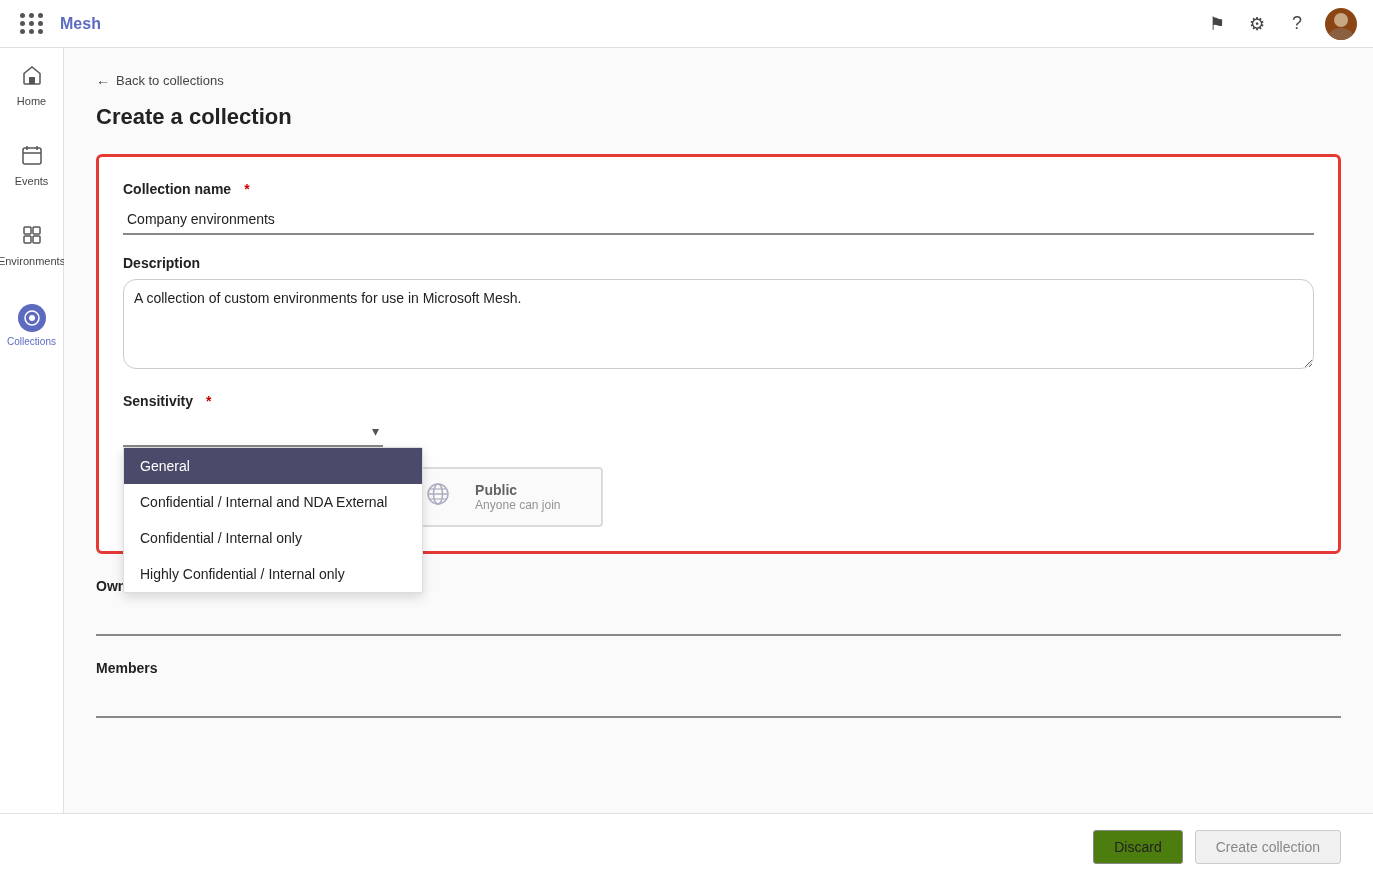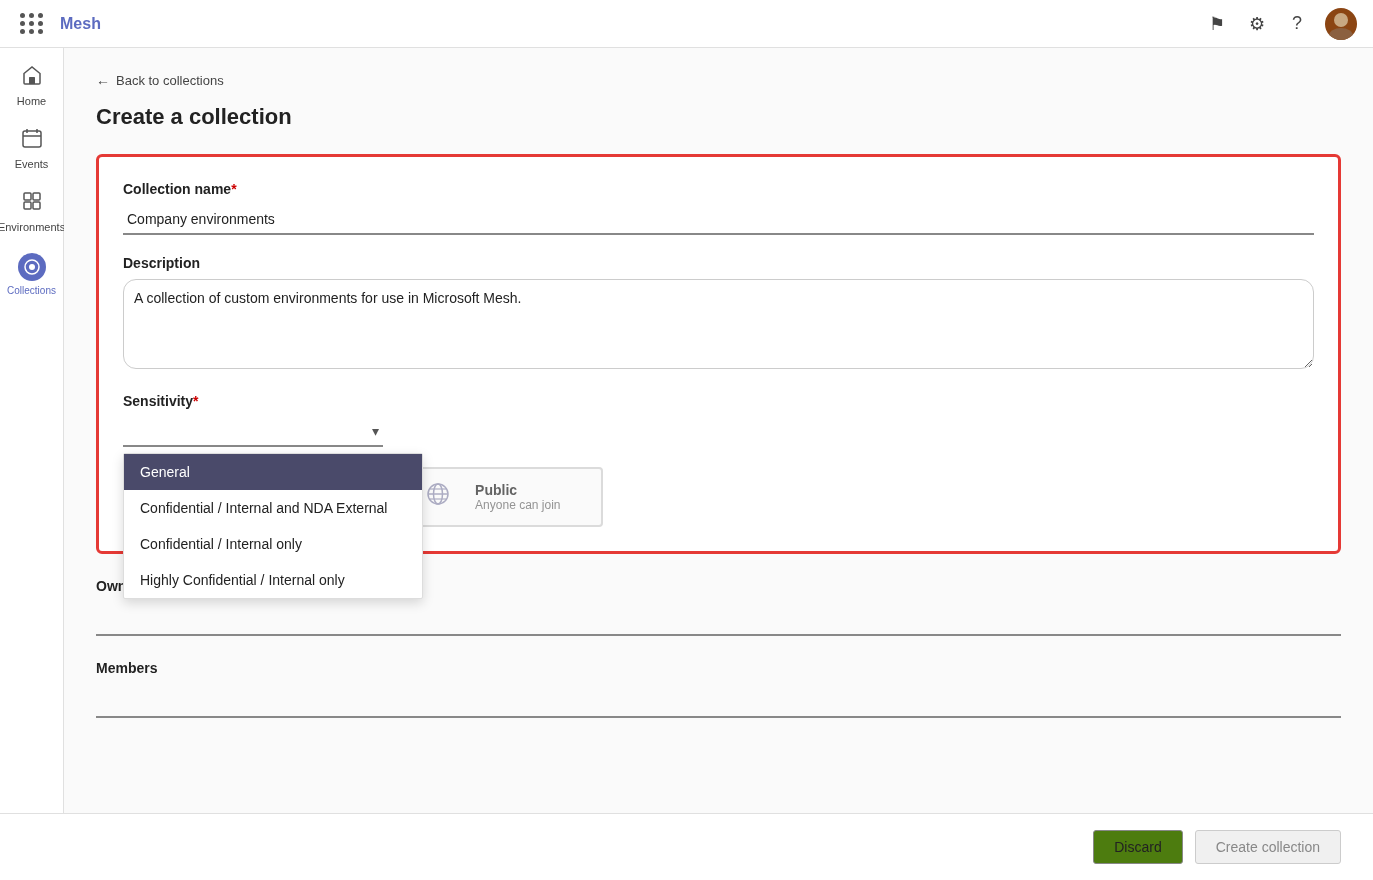--- a/index.html
+++ b/index.html
@@ -17,21 +17,21 @@
     .topbar-icon { width: 24px; height: 24px; display: flex; align-items: center; justify-content: center; cursor: pointer; color: #444; font-size: 18px; }
     .topbar-avatar { width: 32px; height: 32px; border-radius: 50%; background: #8b4513; display: flex; align-items: center; justify-content: center; color: #fff; font-size: 13px; overflow: hidden; cursor: pointer; }
 
     
     .main-layout { display: flex; flex: 1; overflow: hidden; }
 
     
     .sidebar {
       width: 64px; background: #fff; border-right: 1px solid #e0e0e0;
       display: flex; flex-direction: column; align-items: center;
-      padding: 8px 0; gap: 4px; flex-shrink: 0;
+      padding: 8px 0; gap: 21px; flex-shrink: 0;
     }
     .sidebar-item {
       width: 56px; display: flex; flex-direction: column; align-items: center;
       padding: 8px 4px; border-radius: 4px; cursor: pointer; gap: 4px;
       font-size: 11px; color: #444; text-align: center;
     }
     .sidebar-item.active { color: #5c6bc0; }
     .sidebar-icon { font-size: 20px; color: #555; }
     .sidebar-item.active .sidebar-icon-circle {
       background: #5c6bc0; color: #fff; border-radius: 50%;
@@ -52,21 +52,21 @@
       border: 3px solid #e53935;
       border-radius: 6px;
       background: #fff;
       padding: 24px;
       margin-bottom: 24px;
       position: relative;
     }
 
     
     .field-group { margin-bottom: 20px; }
-    .field-label { font-size: 14px; font-weight: 600; color: #222; margin-bottom: 8px; display: flex; align-items: center; gap: 0; }
+    .field-label { font-size: 14px; font-weight: 600; color: #222; margin-bottom: 8px; display: flex; align-items: center; gap: 13px; }
     .required-star { color: #c00; }
     .field-input {
       width: 100%; border: none; border-bottom: 2px solid #888;
       padding: 6px 4px; font-size: 14px; color: #222; background: transparent;
       outline: none;
     }
     .field-textarea {
       width: 100%; border: 1px solid #ccc; border-radius: 13px;
       padding: 10px; font-size: 14px; color: #222; background: #fff;
       resize: vertical; min-height: 90px; outline: none; font-family: inherit;
@@ -81,21 +81,20 @@
       position: relative;
     }
     .sensitivity-chevron { color: #555; font-size: 14px; }
 
     
     .dropdown-menu {
       position: absolute; top: 100%; left: 0; width: 300px;
       background: #fff; border: 1px solid #ddd;
       box-shadow: 0 4px 12px rgba(0,0,0,0.15); z-index: 100;
       border-radius: 2px;
-      margin-top: 6px;
     }
     .dropdown-item {
       padding: 10px 16px; font-size: 14px; cursor: pointer; color: #222;
     }
     .dropdown-item.selected { background: #4a4a6a; color: #fff; }
 
     
     .privacy-options { display: flex; gap: 16px; margin-top: 16px; flex-wrap: wrap; }
     .privacy-option {
       border: 2px solid #5c6bc0; border-radius: 4px;

